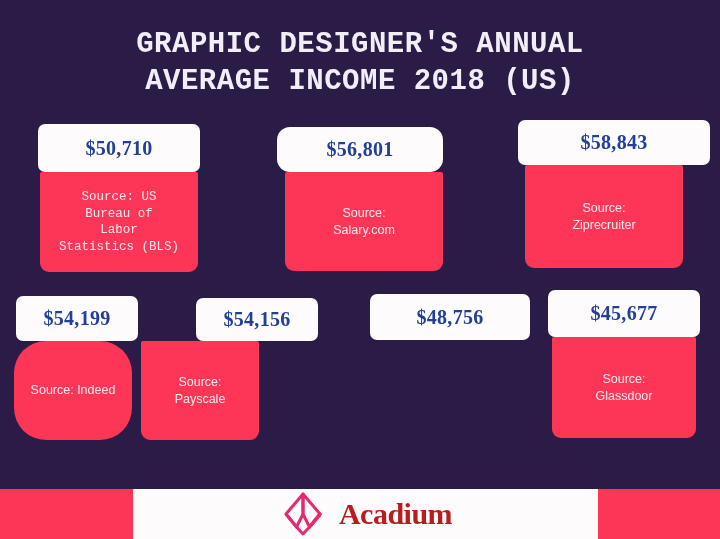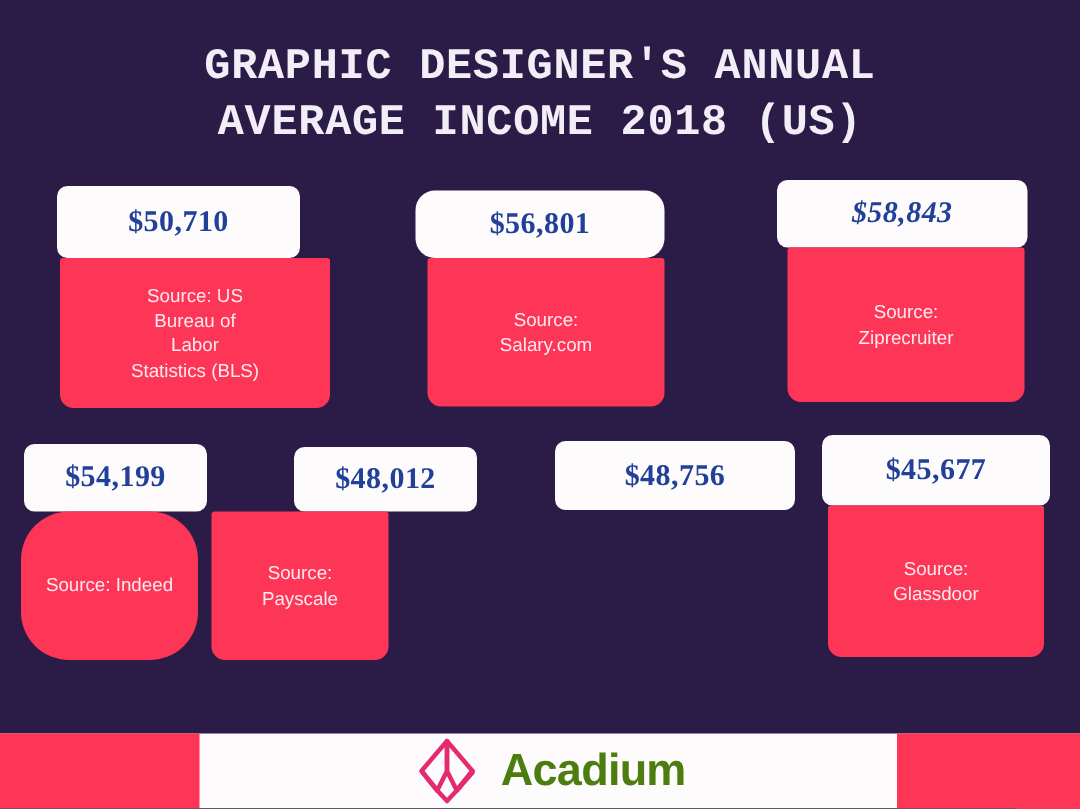--- a/index.html
+++ b/index.html
@@ -72,82 +72,82 @@
   }
   .footer .band-right{
     position:absolute;left:598px;top:0;width:122px;height:50px;background:#fd3556;
   }
   .footer .brand{
     position:absolute;left:133px;top:0;width:465px;height:50px;
     display:flex;align-items:center;justify-content:center;gap:12px;
   }
   .footer .logo-mark{display:block;}
   .footer .brand-name{
-    font-family:Liberation Sans, sans-serif;
+    font-family:Liberation Serif, serif;
     font-weight:600;
     font-size:30px;
-    color:#4d7c0f;
+    color:#b91c1c;
     letter-spacing:-0.5px;
     line-height:1;
   }
 </style>
 </head>
 <body>
 
 <div id="stage">
 
   <div class="title-block">
     <span class="l">GRAPHIC DESIGNER'S ANNUAL</span>
     <span class="l">AVERAGE INCOME 2018 (US)</span>
   </div>
 
   <div class="card" style="left:38px;top:124px;width:162px;height:148px;">
     <div class="head" style="width:162px;height:48px;">
       <span class="amount">$50,710</span>
     </div>
-    <div class="body" style="left:2px;top:48px;width:180px;height:100px;">
+    <div class="body" style="left:2px;top:48px;width:158px;height:100px;font-family:Liberation Mono, monospace;">
       <span class="src">Source: US
 Bureau of
 Labor
 Statistics (BLS)</span>
     </div>
   </div>
 
   <div class="card" style="left:277px;top:127px;width:166px;height:144px;">
     <div class="head" style="width:166px;height:45px;border-radius:13px;">
       <span class="amount">$56,801</span>
     </div>
     <div class="body" style="left:8px;top:45px;width:158px;height:99px;">
       <span class="src">Source:
 Salary.com</span>
     </div>
   </div>
 
   <div class="card" style="left:518px;top:120px;width:167px;height:148px;">
-    <div class="head" style="width:167px;height:45px;font-style:italic;">
+    <div class="head" style="width:192px;height:45px;">
       <span class="amount">$58,843</span>
     </div>
     <div class="body" style="left:7px;top:45px;width:158px;height:103px;">
       <span class="src">Source:
 Ziprecruiter</span>
     </div>
   </div>
 
   <div class="card" style="left:16px;top:296px;width:122px;height:144px;">
     <div class="head" style="width:122px;height:45px;">
       <span class="amount">$54,199</span>
     </div>
     <div class="body" style="left:-2px;top:45px;width:118px;height:99px;border-radius:32px;">
       <span class="src">Source: Indeed</span>
     </div>
   </div>
 
   <div class="card" style="left:196px;top:298px;width:122px;height:142px;">
     <div class="head" style="width:122px;height:43px;">
-      <span class="amount">$48,012</span>
+      <span class="amount">$54,156</span>
     </div>
     <div class="body" style="left:-55px;top:43px;width:118px;height:99px;">
       <span class="src">Source:
 Payscale</span>
     </div>
   </div>
 
   <div class="card" style="left:370px;top:294px;width:160px;height:116px;">
     <div class="head" style="width:160px;height:46px;">
       <span class="amount">$48,756</span>

